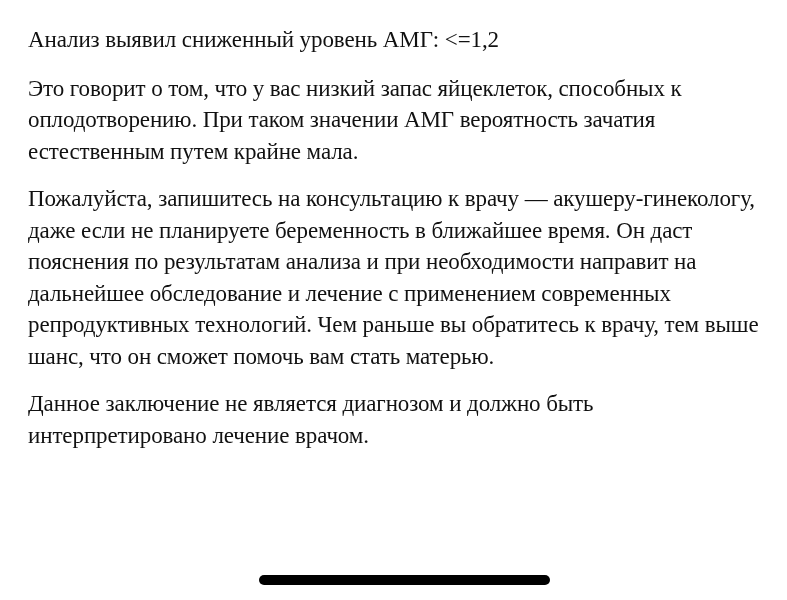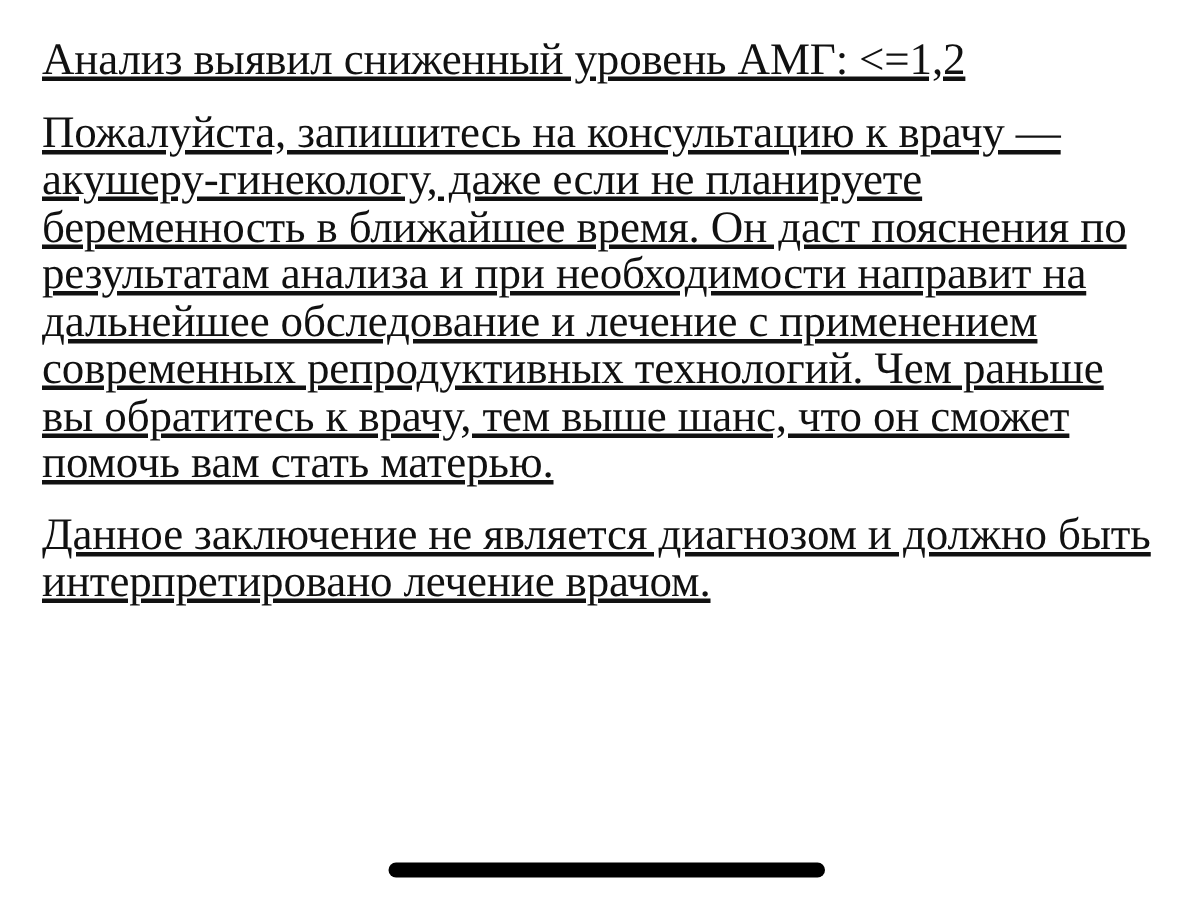--- a/index.html
+++ b/index.html
@@ -15,41 +15,41 @@
     font-family: "Liberation Serif", "DejaVu Serif", serif;
     color: #111111;
   }
   .content {
     position: absolute;
     left: 28px;
     top: 24px;
     width: 745px;
   }
   .para {
-    font-size: 30px;
+    font-size: 23px;
     line-height: 31.5px;
     margin: 0 0 16px 0;
     letter-spacing: -0.1px;
-    text-decoration: underline;
   }
   .para.first {
     margin-bottom: 17px;
   }
   .home-indicator {
     position: absolute;
     left: 259px;
     top: 575px;
     width: 291px;
     height: 10px;
     border-radius: 5px;
     background: #000000;
   }
 </style>
 </head>
 <body>
 
 <div class="content">
   <p class="para first">Анализ выявил сниженный уровень АМГ: &lt;=1,2</p>
+  <p class="para">Это говорит о том, что у вас низкий запас яйцеклеток, способных к оплодотворению. При таком значении АМГ вероятность зачатия естественным путем крайне мала.</p>
   <p class="para">Пожалуйста, запишитесь на консультацию к врачу — акушеру-гинекологу, даже если не планируете беременность в ближайшее время. Он даст пояснения по результатам анализа и при необходимости направит на дальнейшее обследование и лечение с применением современных репродуктивных технологий. Чем раньше вы обратитесь к врачу, тем выше шанс, что он сможет помочь вам стать матерью.</p>
   <p class="para">Данное заключение не является диагнозом и должно быть интерпретировано лечение врачом.</p>
 </div>
 
 <div class="home-indicator"></div>
 
 </body></html>

